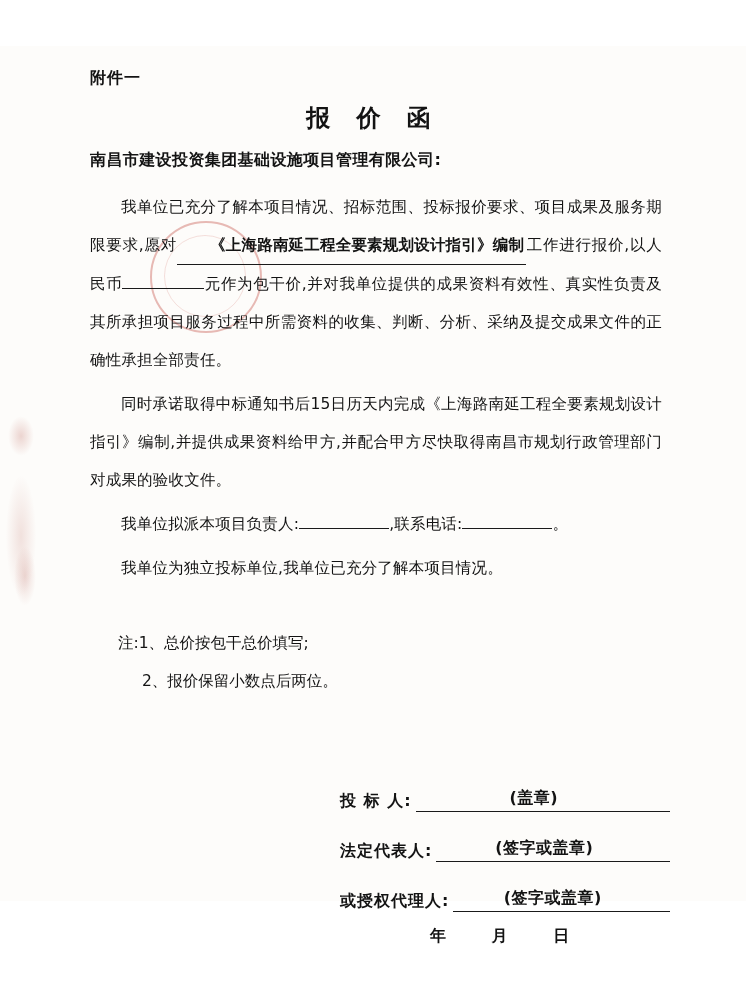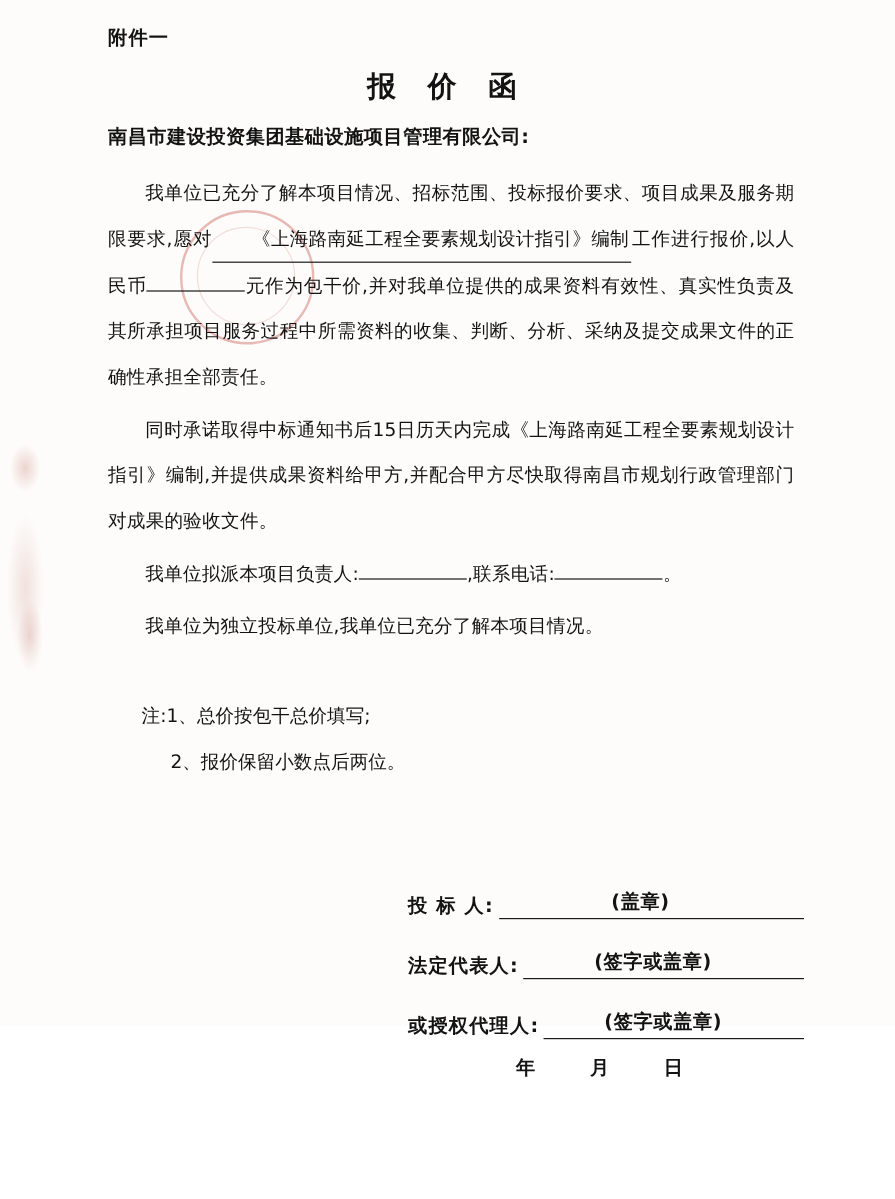--- a/index.html
+++ b/index.html
@@ -13,20 +13,21 @@
     position: relative;
     font-family: "DejaVu Sans", "Liberation Sans", sans-serif;
     color: #131313;
     overflow: hidden;
   }
   .page {
     position: relative;
     width: 746px;
     height: 855px;
     background: #fdfcfa;
+    margin-top: 46px;
   }
   
   .blotch {
     position: absolute;
     border-radius: 50%;
     pointer-events: none;
   }
   .blotch.b1 {
     left: 8px; top: 370px; width: 26px; height: 40px;
     background: radial-gradient(ellipse at center, rgba(196,120,110,0.30), rgba(196,120,110,0) 70%);
@@ -100,21 +101,21 @@
     letter-spacing: 0.2px;
     margin: 0 0 6px 0;
   }
   .indent { text-indent: 2em; }
 
   .fill-blank {
     display: inline-block;
     border-bottom: 1.4px solid #1a1a1a;
     text-align: left;
     vertical-align: baseline;
-    font-weight: 400;
+    font-weight: 700;
     padding: 0 2px;
   }
   .fill-blank.wide { min-width: 330px; }
   .fill-blank.empty-mid { width: 78px; }
   .fill-blank.empty-short { width: 86px; }
 
   .notes {
     position: absolute;
     left: 118px;
     top: 578px;

